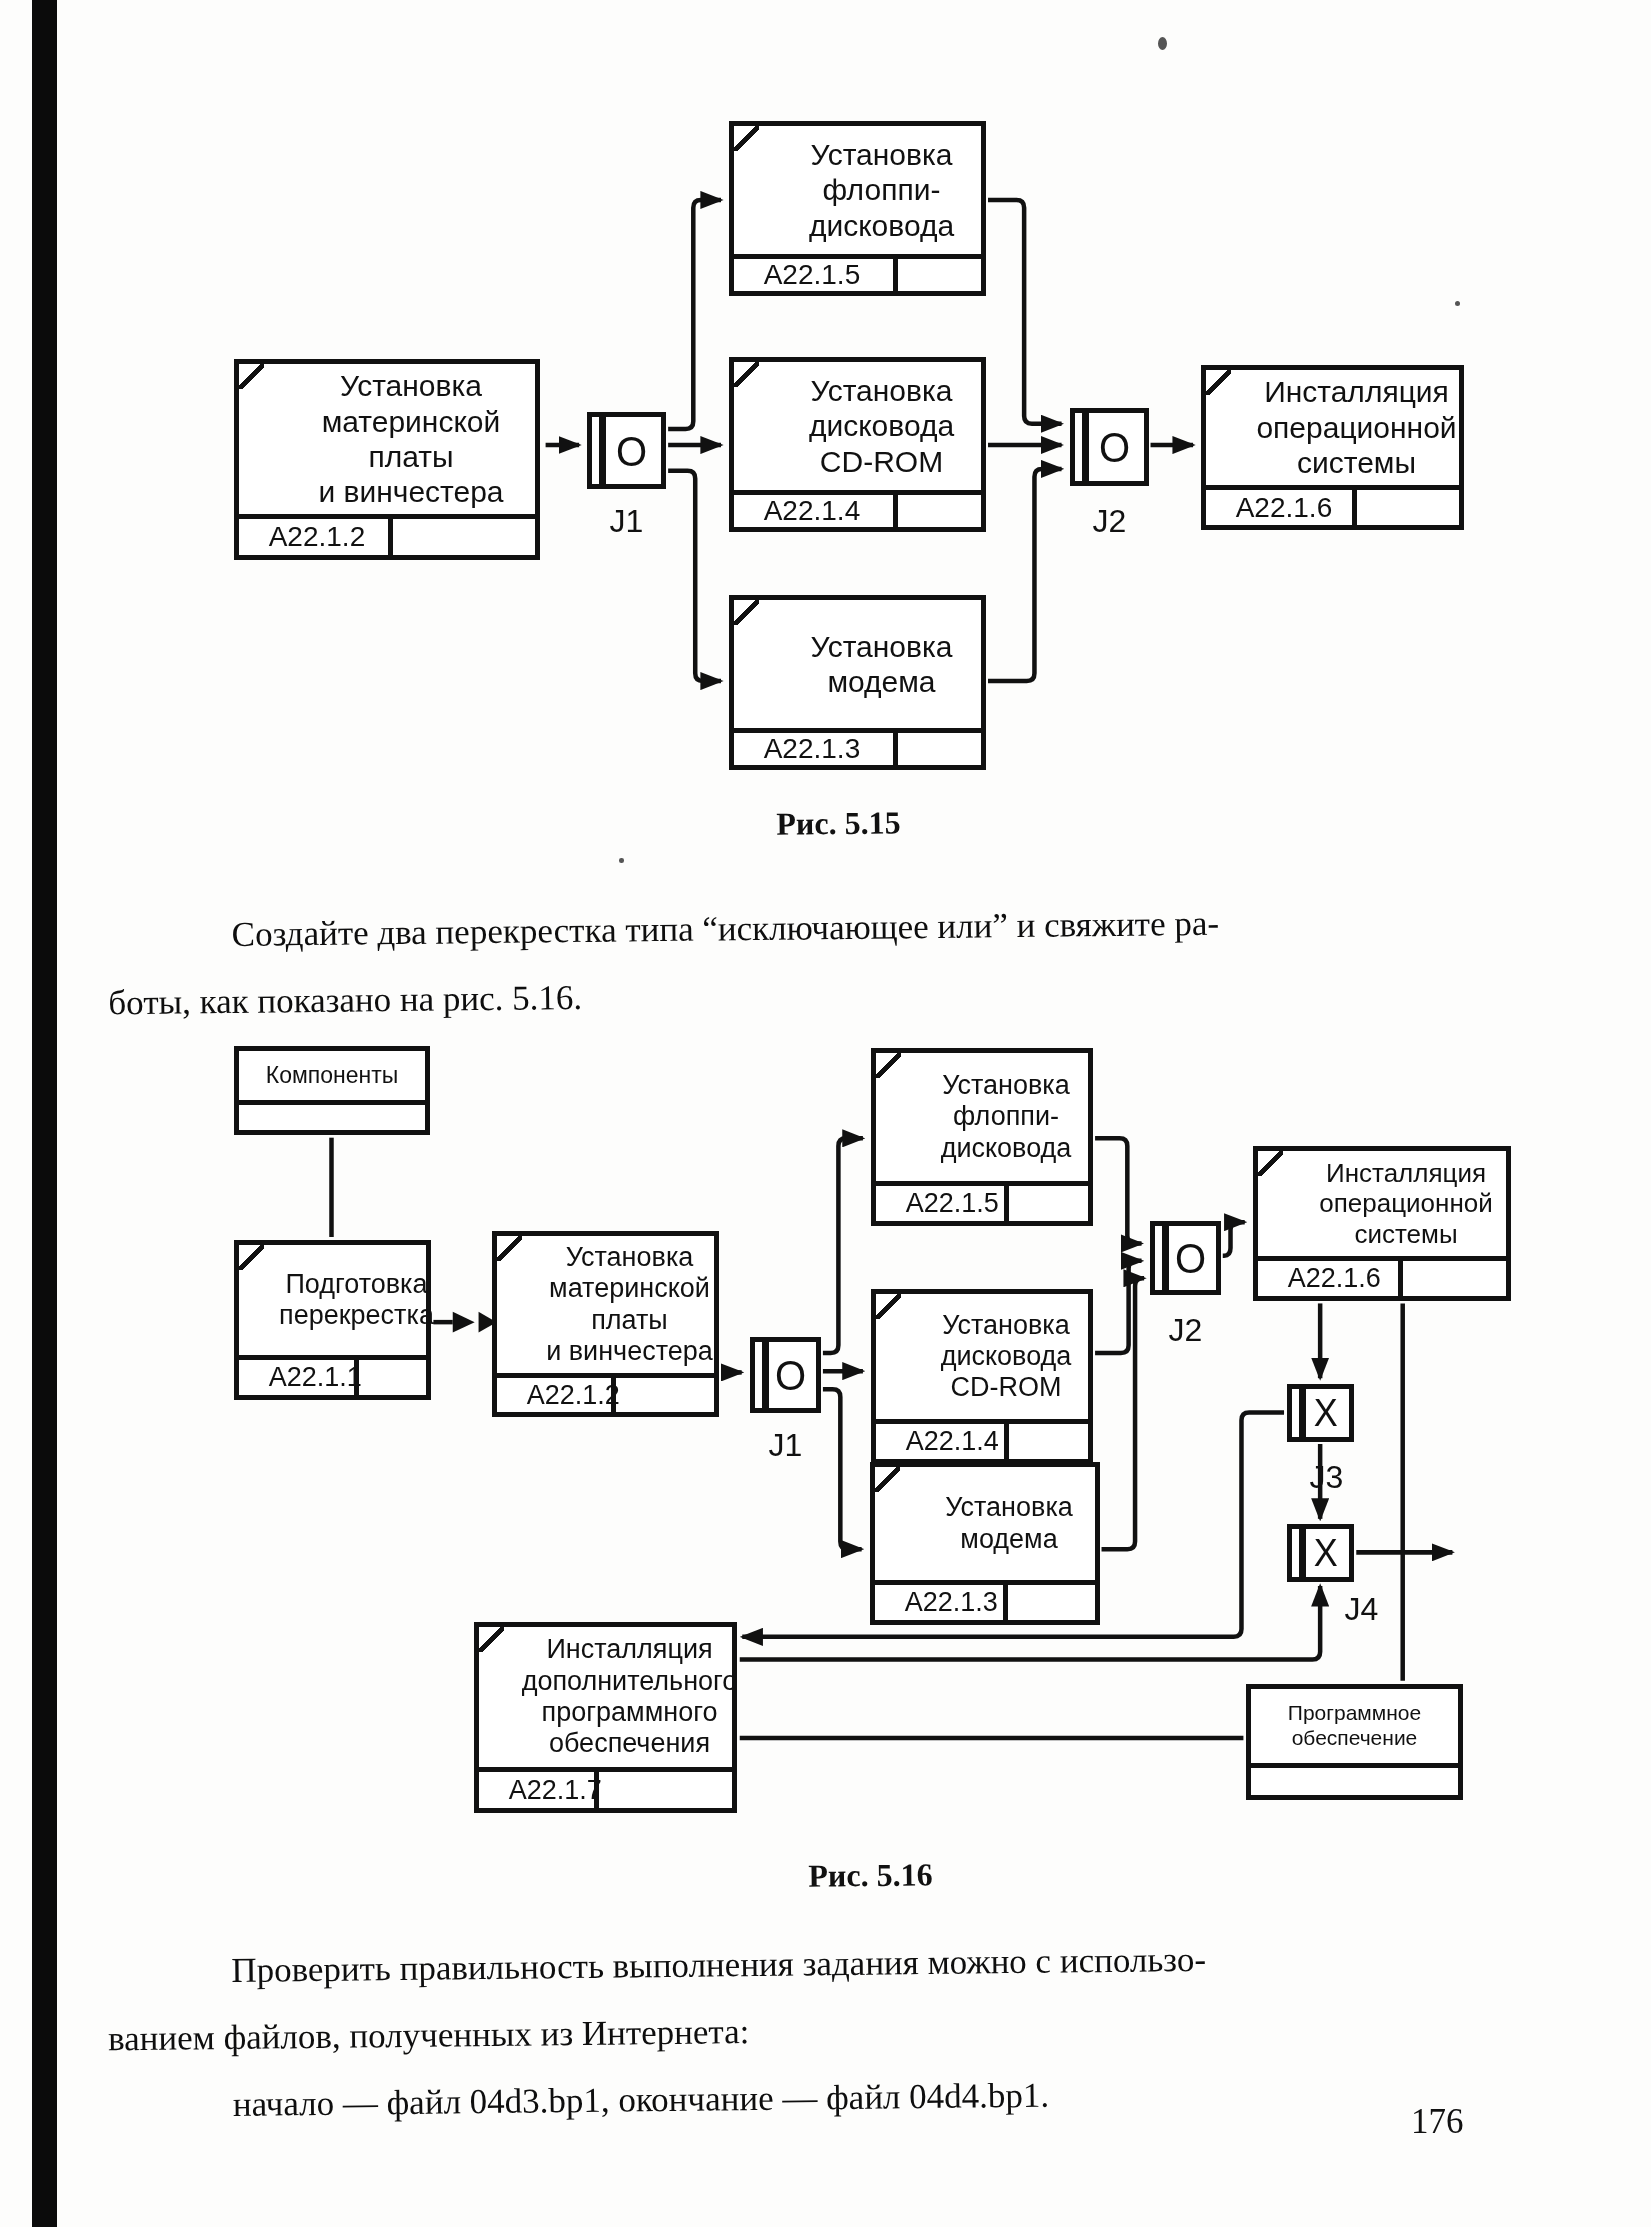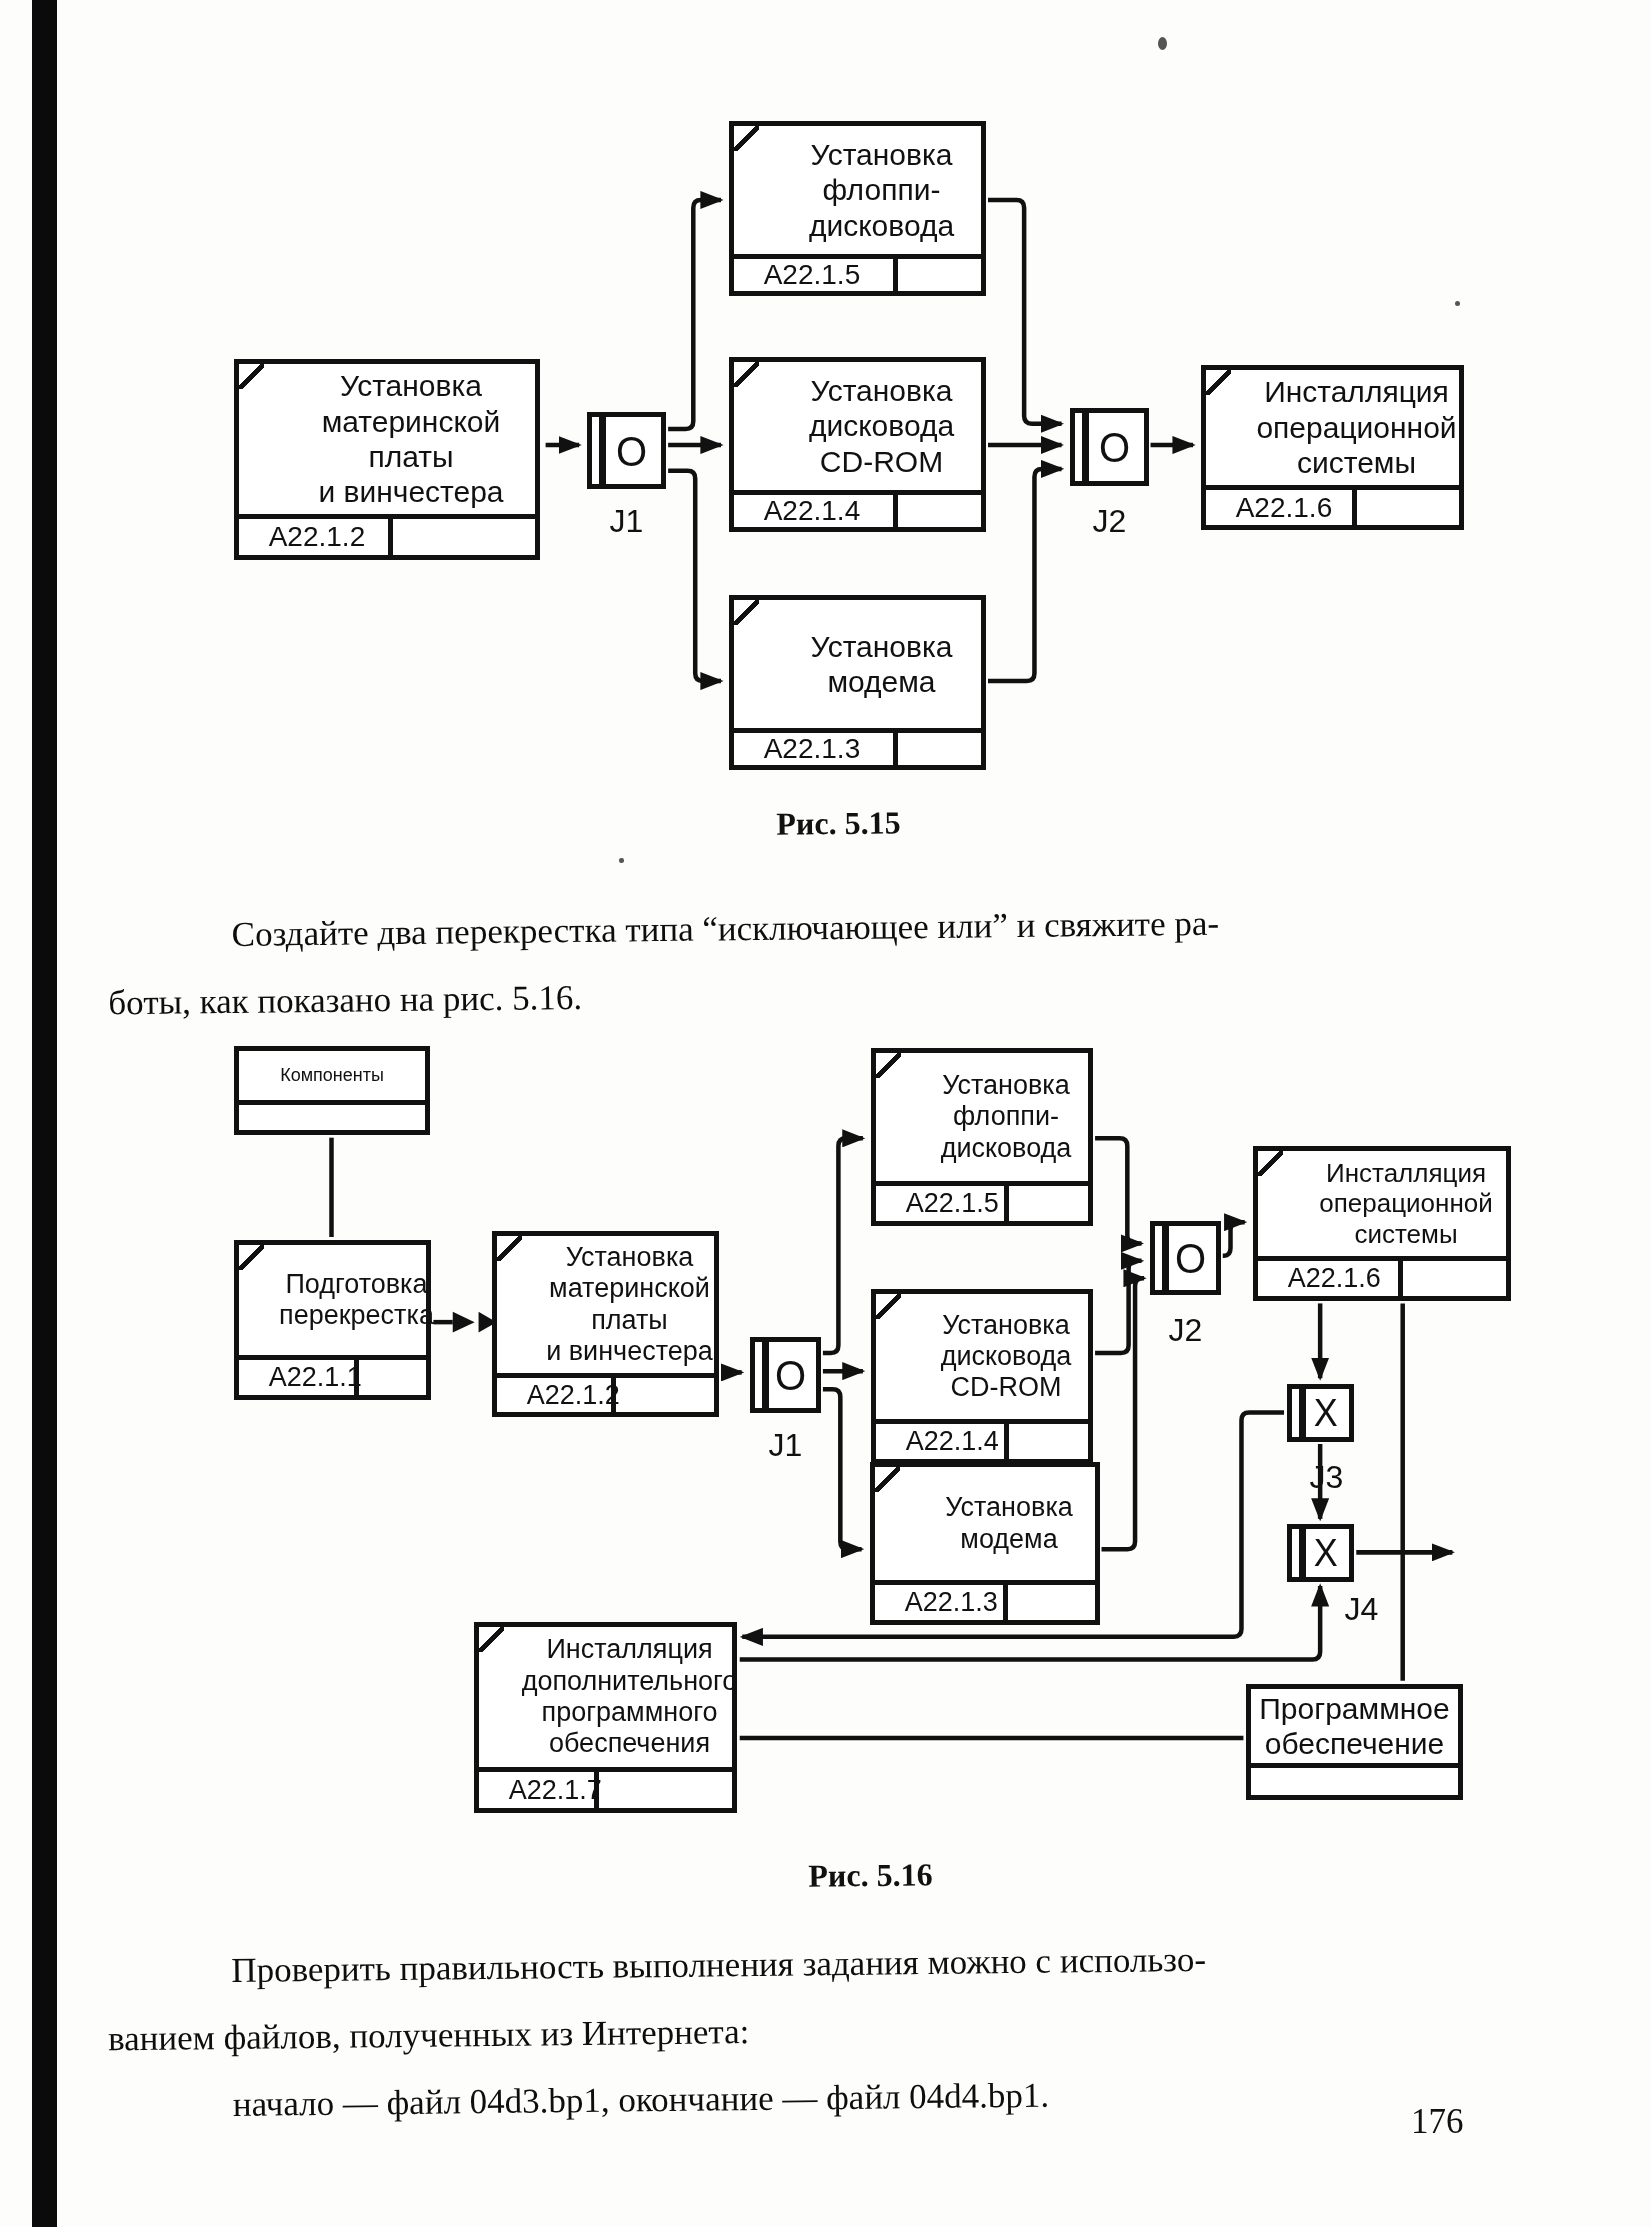--- a/index.html
+++ b/index.html
@@ -24,21 +24,21 @@
   .act-code{width:var(--code,116px);border-right:5.2px solid #111;box-sizing:border-box;
        display:flex;align-items:center;padding-left:7.7px;font-size:28px;margin-left:22px;}
   .f16 .act-code{font-size:27px;}
   .act-blank{flex:1;}
 
   
   .ref{position:absolute;border:5.2px solid #111;background:#fff;box-sizing:border-box;
        display:flex;flex-direction:column;}
   .ref-top{flex:none;height:var(--cell,58px);border-bottom:5.2px solid #111;display:flex;
        align-items:center;justify-content:center;text-align:center;white-space:pre-line;
-       font-size:30px;line-height:1.18;}
+       font-size:21px;line-height:1.18;}
   .ref-bottom{flex:1;}
 
   
   .junc{position:absolute;border:5.2px solid #111;background:#fff;box-sizing:border-box;
        display:flex;align-items:center;justify-content:center;}
   .junc-bar{position:absolute;left:6.5px;top:0;bottom:0;width:7px;background:#111;}
   .junc-sym{font-size:40px;line-height:1;margin-left:10.3px;transform:scaleY(1.08);}
   .junc.xor .junc-sym{font-size:36px;}
   .junc-label{position:absolute;font-size:32px;text-align:center;}
 
@@ -167,21 +167,21 @@
   </div>
 
   <div class="para tilt" style="left:108px;top:894px;width:1471px;">
     <div class="ind">Создайте два перекрестка типа “исключающее или” и свяжите ра-</div>
     <div>боты, как показано на рис. 5.16.</div>
   </div>
 
   <div class="f16">
 
     <div class="ref" style="left:234px;top:1046px;width:196px;height:89px;--cell:49px;">
-      <div class="ref-top" style="font-size:18px;">Компоненты</div>
+      <div class="ref-top" style="font-size:23px;">Компоненты</div>
       <div class="ref-bottom"></div>
     </div>
 
     <div class="act" style="left:234px;top:1240px;width:197px;height:160px;--strip:35px;--code:98px;">
       <div class="act-title">Подготовка
 перекрестка</div>
       <div class="act-strip">
         <div class="act-code">A22.1.1</div>
         <div class="act-blank"></div>
       </div>

